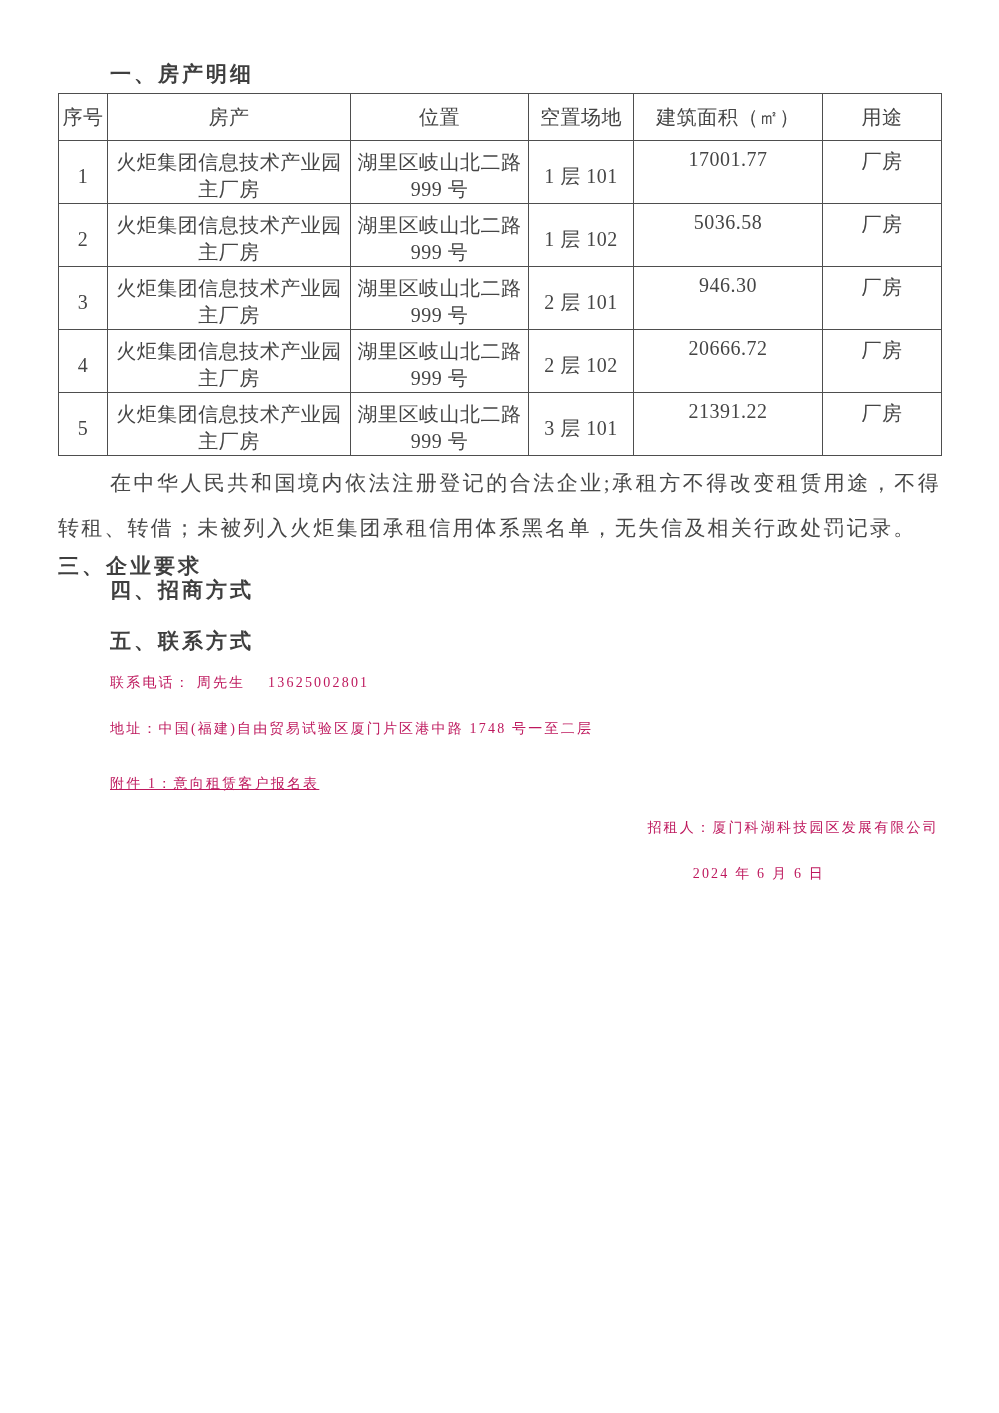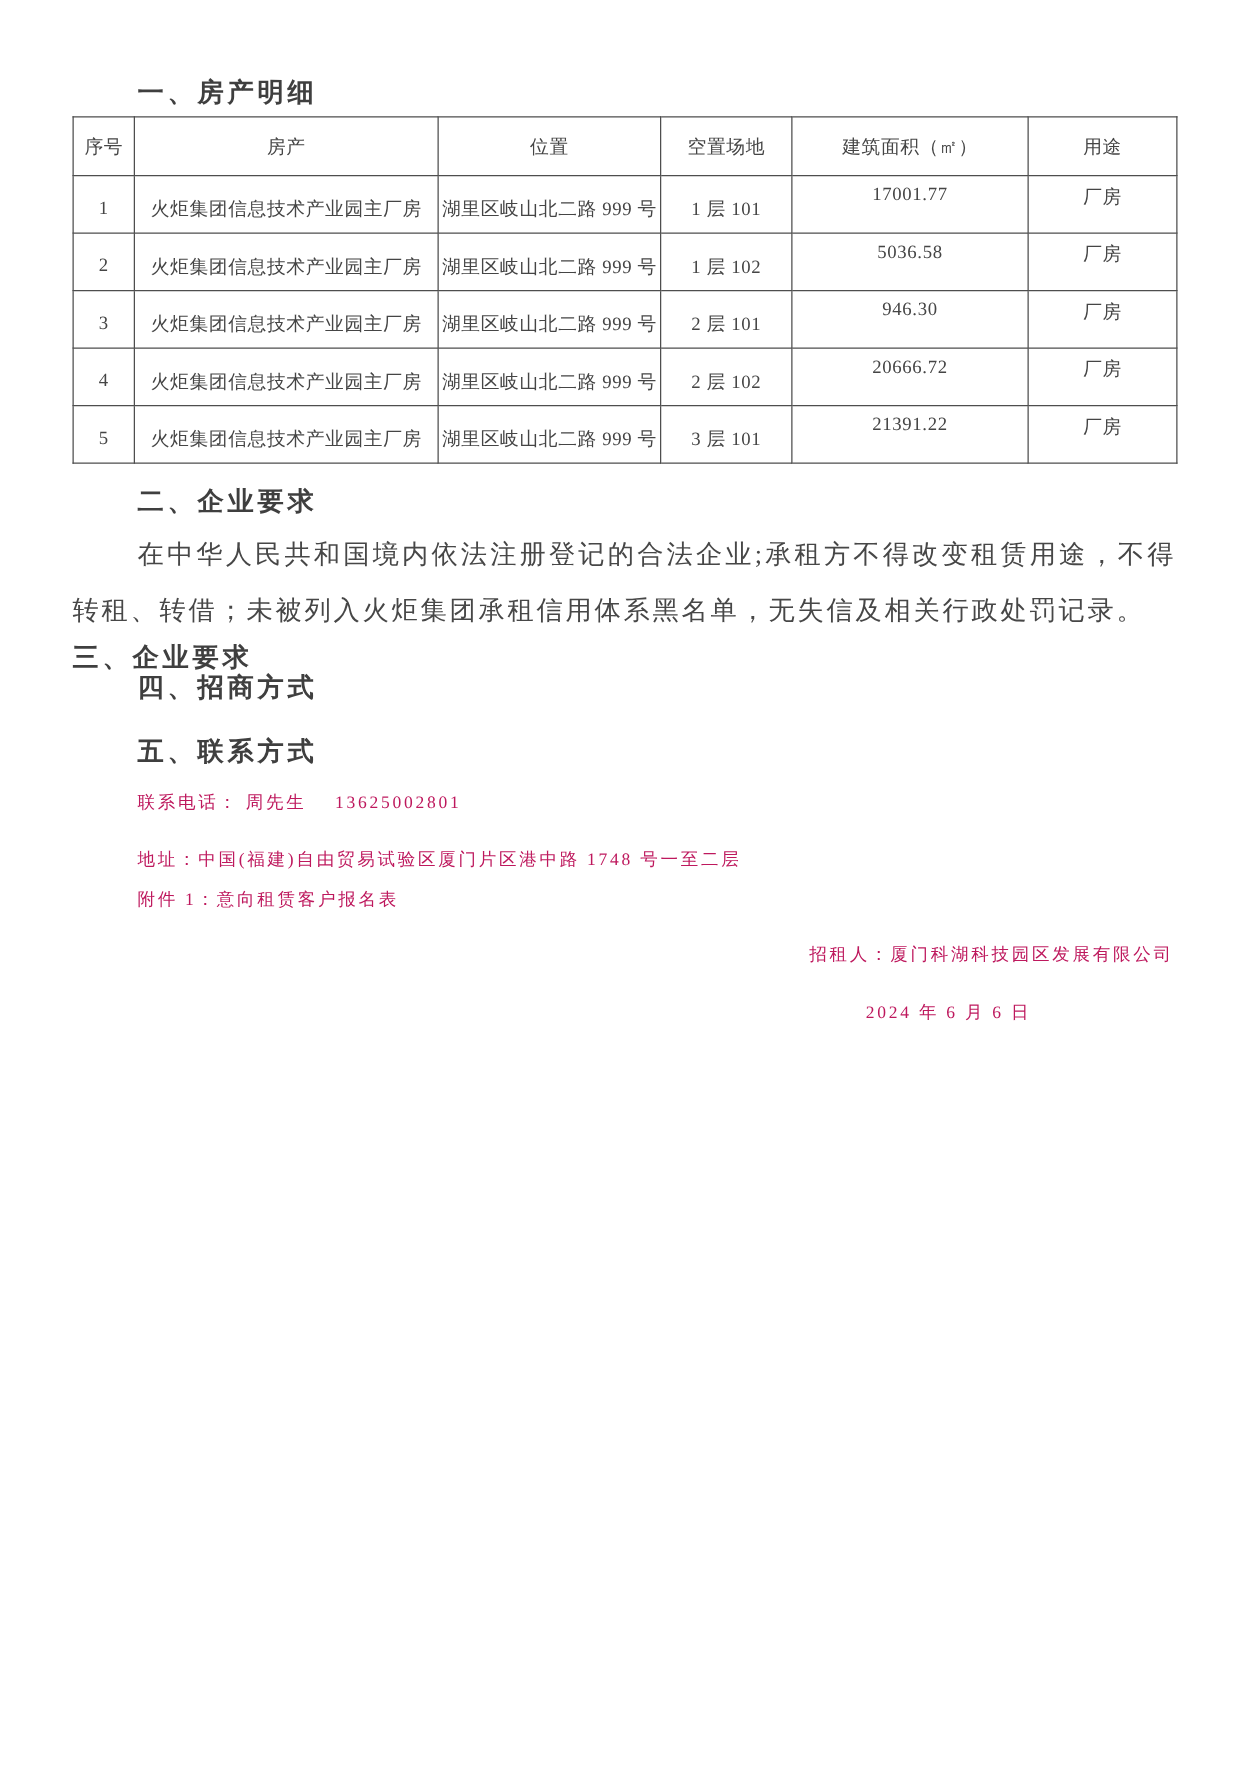--- a/index.html
+++ b/index.html
@@ -46,42 +46,42 @@
   .body-line {
     font-size: 14px;
     line-height: 30px;
     letter-spacing: 2.2px;
     white-space: pre-wrap;
     margin-left: 52px;
     color: #be185d;
   }
   .phone-line      { margin-top: 12px; }
   .address-line    { margin-top: 16px; }
-  .attachment-line { margin-top: 2px; }
+  .attachment-line { margin-top: 25px; text-decoration: underline; }
 
   .lessor-line {
     margin-top: 14px;
     margin-left: 0;
     text-align: right;
     padding-right: 2px;
   }
   .date-line {
     margin-top: 16px;
     margin-left: 0;
     text-align: right;
     padding-right: 116px;
   }
 
   
   table.prop {
     width: 883px;
     margin-top: 3px;
     border-collapse: collapse;
     table-layout: fixed;
-    font-size: 15px;
+    font-size: 20px;
     letter-spacing: 0.5px;
     color: #454545;
   }
   table.prop th, table.prop td {
     border: 1.5px solid #4e4e4e;
     text-align: center;
     vertical-align: middle;
     white-space: pre-wrap;
     font-weight: normal;
   }
@@ -158,21 +158,20 @@
         <td>5</td>
         <td>火炬集团信息技术产业园主厂房</td>
         <td>湖里区岐山北二路 999 号</td>
         <td>3 层 101</td>
         <td class="up">21391.22</td>
         <td class="up">厂房</td>
       </tr>
     </tbody>
   </table>
 
-  <div class="sec-heading h2">二、企业要求</div>
   <div class="para first-indent p2">在中华人民共和国境内依法注册登记的合法企业;承租方不得改变租赁用途，不得转租、转借；未被列入火炬集团承租信用体系黑名单，无失信及相关行政处罚记录。</div>
 
   <div class="sec-heading h3">三、企业要求</div>
 
   <div class="sec-heading h4">四、招商方式</div>
 
   <div class="sec-heading h5">五、联系方式</div>
   <div class="body-line phone-line">联系电话： 周先生    13625002801</div>
   <div class="body-line address-line">地址：中国(福建)自由贸易试验区厦门片区港中路 1748 号一至二层</div>
   <div class="body-line attachment-line">附件 1：意向租赁客户报名表</div>

